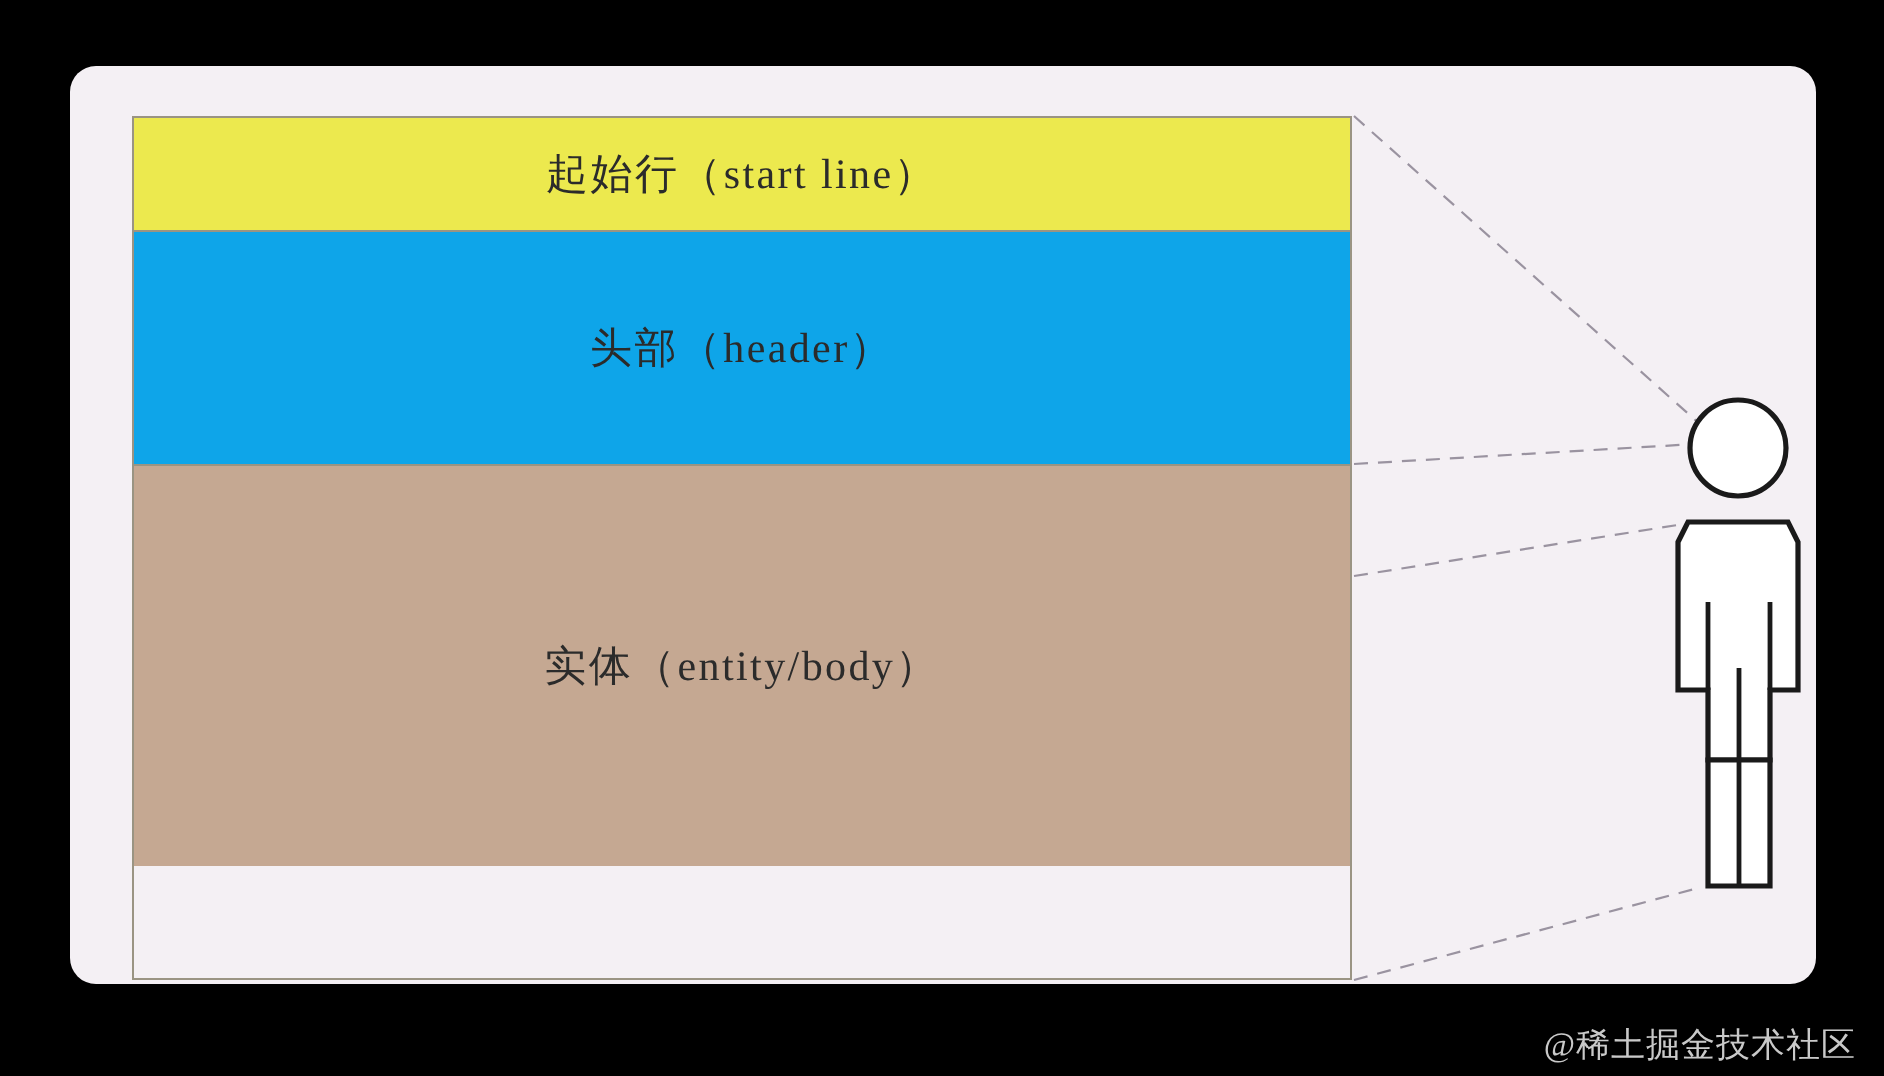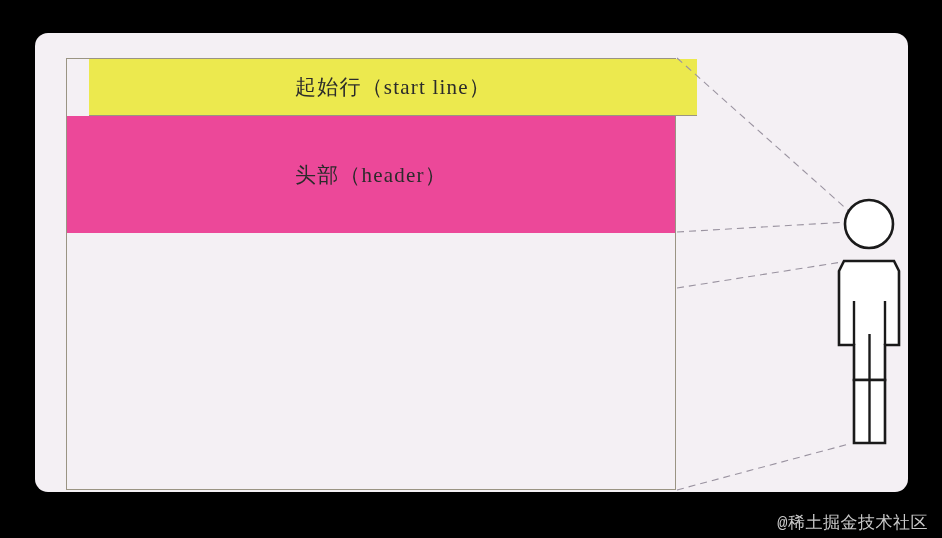--- a/index.html
+++ b/index.html
@@ -46,22 +46,22 @@
     position: relative;
     box-sizing: border-box;
     display: flex;
     align-items: center;
     justify-content: center;
     width: 100%;
     border-bottom: 1px solid #9a9483;
   }
   .msg-row:last-child { border-bottom: none; }
 
-  .row-start-line { height: 57px;  background: #ece94e; margin-left: 22px; }
-  .row-header     { height: 117px; background: #ec4899; }
+  .row-start-line { height: 57px;  background: #ece94e; }
+  .row-header     { height: 117px; background: #0ea5e9; }
   .row-crlf       { height: 56px;  background: #ffffff; border-bottom-color: #8e7f77; }
   .row-body       { height: 200px; background: #c5a892; }
 
   .row-label {
     font-size: 21px;
     letter-spacing: 1.2px;
     color: #2b2b2b;
     white-space: nowrap;
     font-family: "Liberation Serif", "DejaVu Serif", serif;
   }
@@ -83,21 +83,21 @@
     height: 265px;
   }
 
   
   #watermark {
     position: absolute;
     right: 14px;
     bottom: 4px;
     font-size: 17px;
     color: #c9c9c9;
-    font-family: Liberation Mono, monospace;
+    font-family: Liberation Serif, serif;
     letter-spacing: 0.5px;
     white-space: nowrap;
   }
 </style>
 </head>
 <body>
 
 <div id="stage">
 
   <div id="panel">
@@ -106,20 +106,23 @@
 
       <div class="msg-row row-start-line">
         <span class="row-label">起始行（start line）</span>
       </div>
 
       <div class="msg-row row-header">
         <span class="row-label">头部（header）</span>
       </div>
 
 
+      <div class="msg-row row-body">
+        <span class="row-label">实体（entity/body）</span>
+      </div>
 
     </div>
   </div>
 
   <svg id="connectors" viewBox="0 0 942 538">
     <g stroke="#9a93a0" stroke-width="1.1" fill="none" stroke-dasharray="7 5">
       <line x1="677" y1="58" x2="851" y2="213"></line>
       <line x1="677" y1="232" x2="848" y2="222"></line>
       <line x1="677" y1="288" x2="842" y2="262"></line>
       <line x1="677" y1="490" x2="849" y2="444"></line>

